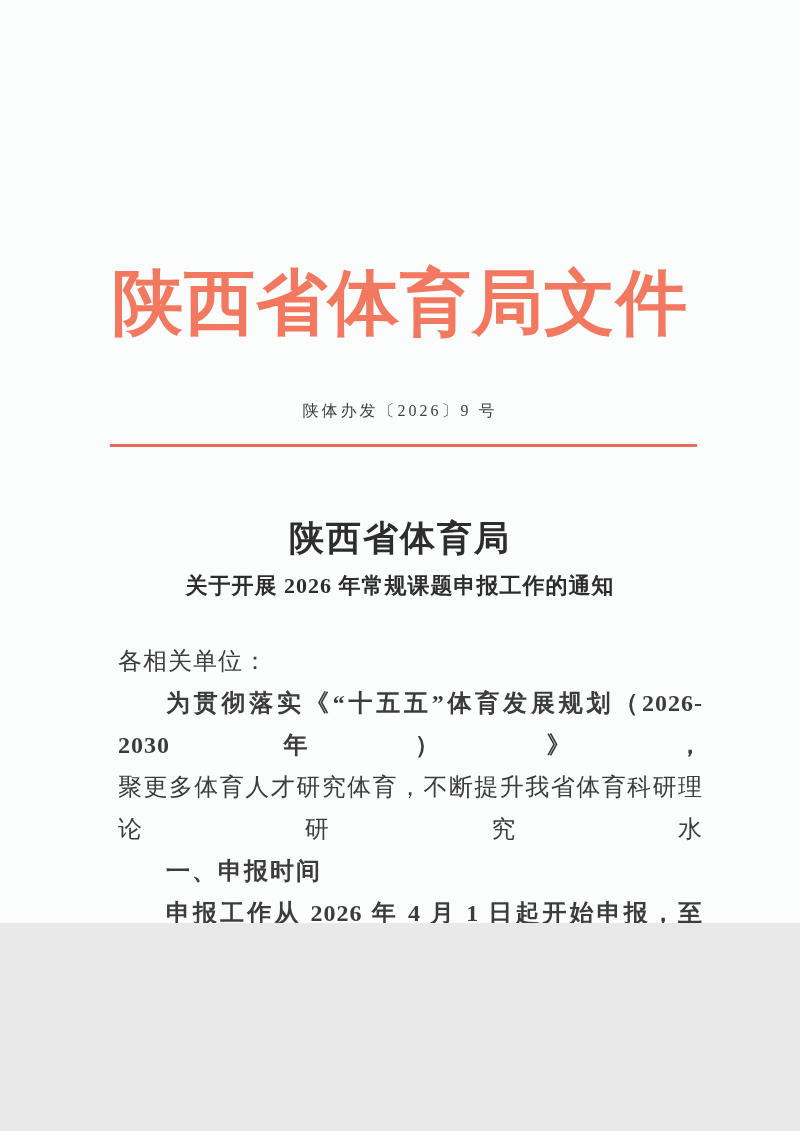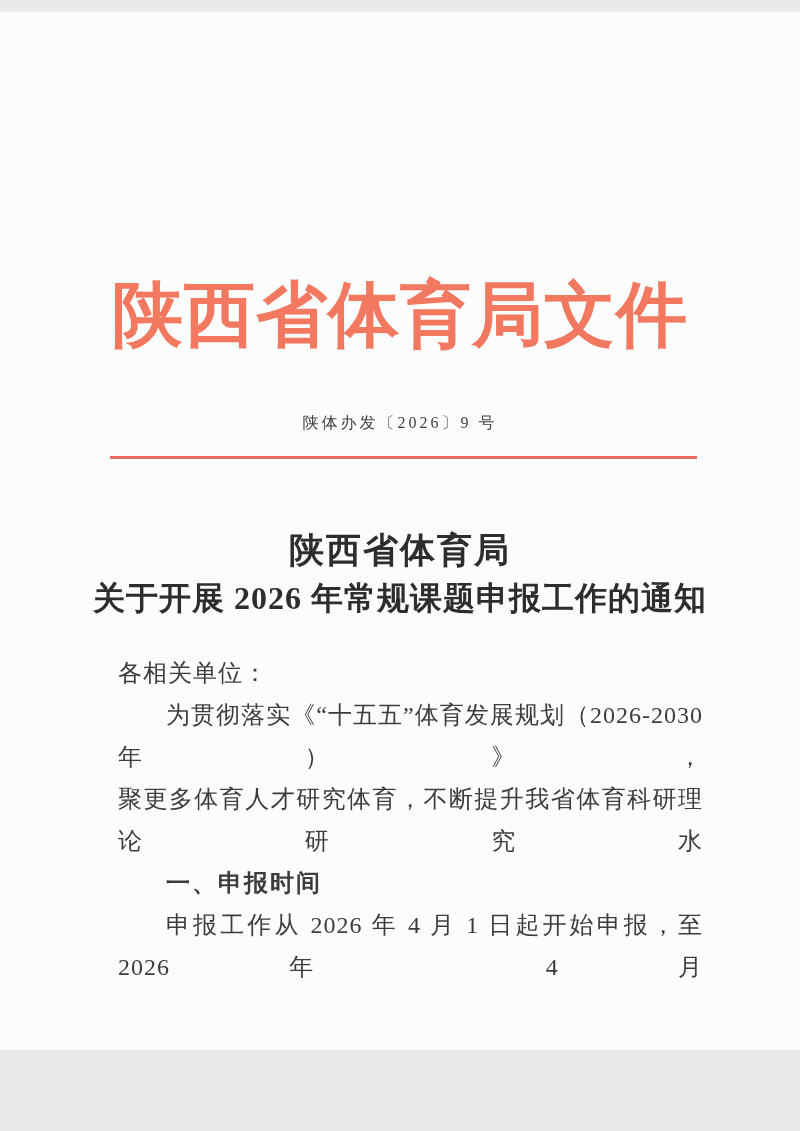--- a/index.html
+++ b/index.html
@@ -3,22 +3,22 @@
 <meta charset="utf-8">
 <style>
   html, body {
     margin: 0;
     padding: 0;
     background: #e9e9e9;
   }
   .page {
     position: relative;
     width: 800px;
-    height: 1038px;
-    margin: 12px auto;
+    height: 923px;
+    margin: 0 auto;
     background: #fbfcfc;
     overflow: hidden;
     font-family: "Liberation Serif", "DejaVu Serif", serif;
   }
   .red-title {
     position: absolute;
     top: 255px;
     left: 0;
     width: 100%;
     text-align: center;
@@ -56,41 +56,41 @@
     color: #2d2d2d;
     font-weight: bold;
   }
   .doc-title .t1 {
     font-size: 35px;
     line-height: 36px;
     margin-bottom: 10px;
     letter-spacing: 2px;
   }
   .doc-title .t2 {
-    font-size: 32px;
+    font-size: 22px;
     line-height: 38px;
     letter-spacing: 1px;
   }
   .body-lines {
     position: absolute;
     top: 640px;
     left: 118px;
     width: 585px;
     font-size: 24px;
     line-height: 42px;
     letter-spacing: 1px;
     color: #3c3c3c;
   }
   .body-lines .line { white-space: nowrap; }
   .body-lines .line.justify {
     white-space: normal;
     text-align: justify;
     text-align-last: justify;
   }
-  .body-lines .line.indent { text-indent: 2em; }
+  .body-lines .line.indent { text-indent: 2em; font-weight: bold; }
   .body-lines .line.bold {
     font-weight: bold;
     font-family: "Liberation Sans", "DejaVu Sans", sans-serif;
     letter-spacing: 2px;
   }
   .page-number {
     position: absolute;
     top: 1044px;
     left: 645px;
     width: 80px;

